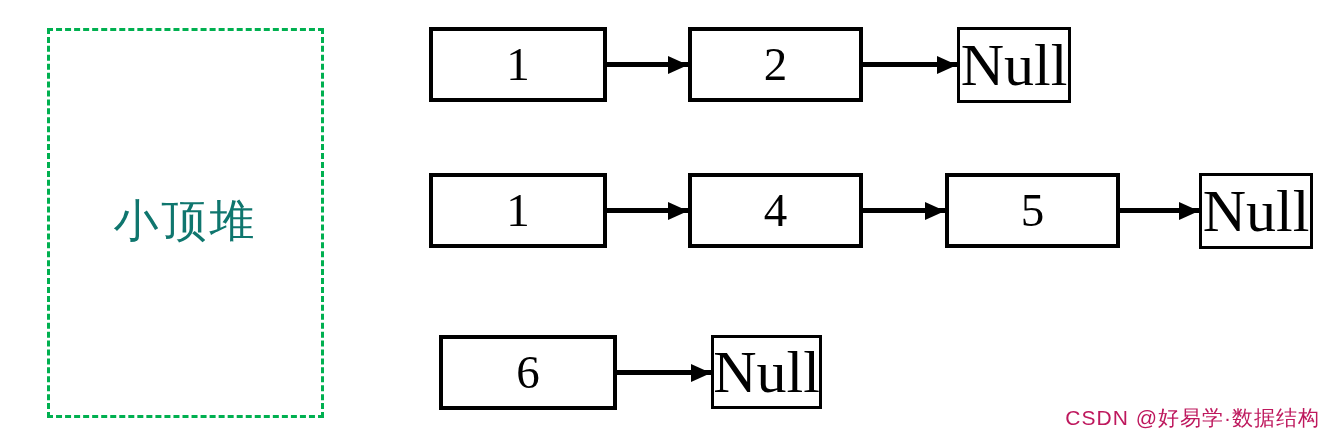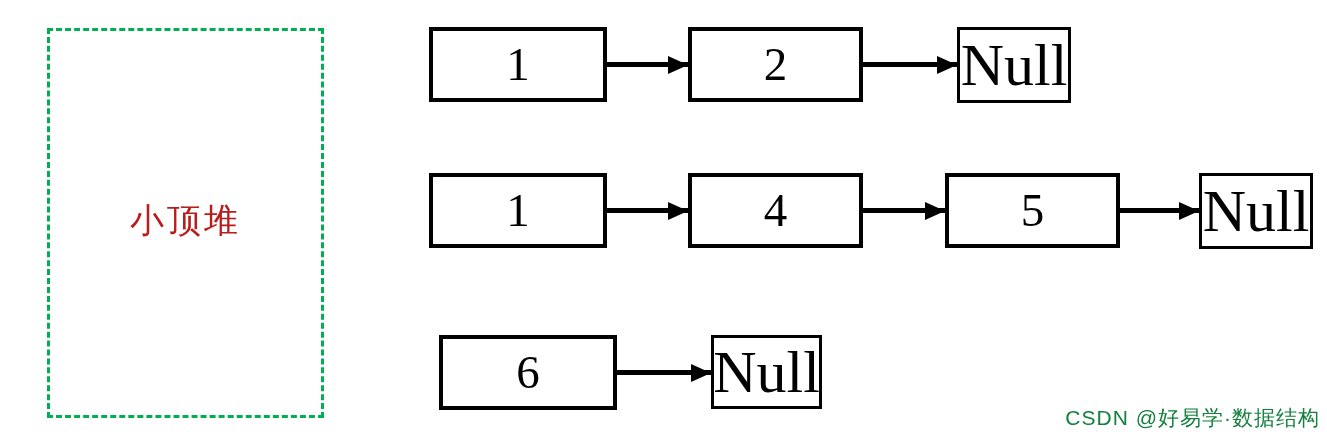--- a/index.html
+++ b/index.html
@@ -17,22 +17,22 @@
     position: absolute;
     left: 47px; top: 28px;
     width: 277px; height: 390px;
     box-sizing: border-box;
     border: 3px dashed #00b050;
     display: flex;
     align-items: center;
     justify-content: center;
   }
   .heap-label {
-    color: #b91c1c;
-    font-size: 34px;
+    color: #0f766e;
+    font-size: 45px;
     font-family: "Liberation Sans", sans-serif;
     letter-spacing: 3px;
     line-height: 1;
     margin-top: -6px;
   }
 
   
   .node {
     position: absolute;
     box-sizing: border-box;
@@ -86,21 +86,21 @@
   .a23 { left: 1120px; top: 208px; width: 79px; }
   .a31 { left: 617px;  top: 370px; width: 94px; }
 
   
   .watermark {
     position: absolute;
     right: 7px;
     bottom: 9px;
     font-family: "Liberation Sans", sans-serif;
     font-size: 21px;
-    color: #15803d;
+    color: #be185d;
     letter-spacing: 1px;
     white-space: nowrap;
   }
 </style>
 </head>
 <body>
 
 <div class="canvas">
 
   <div class="heap-box">

